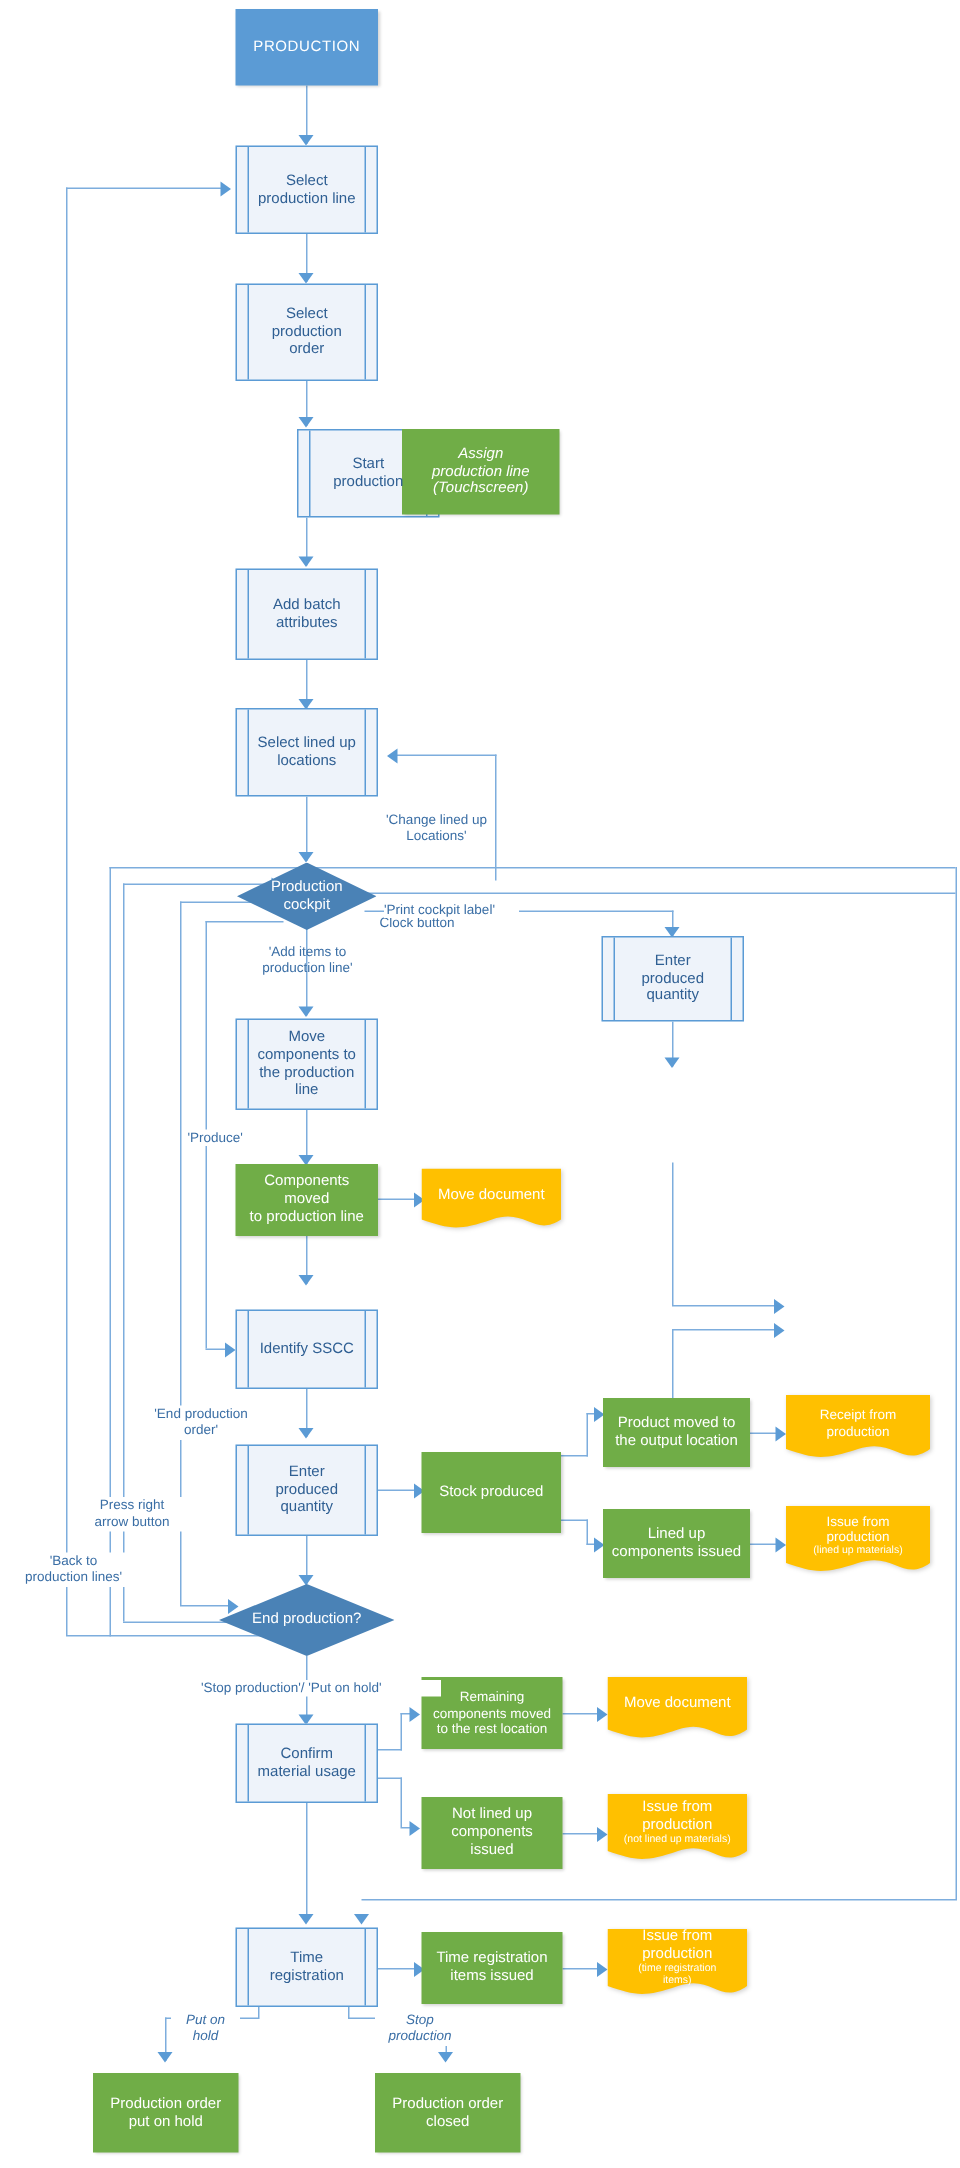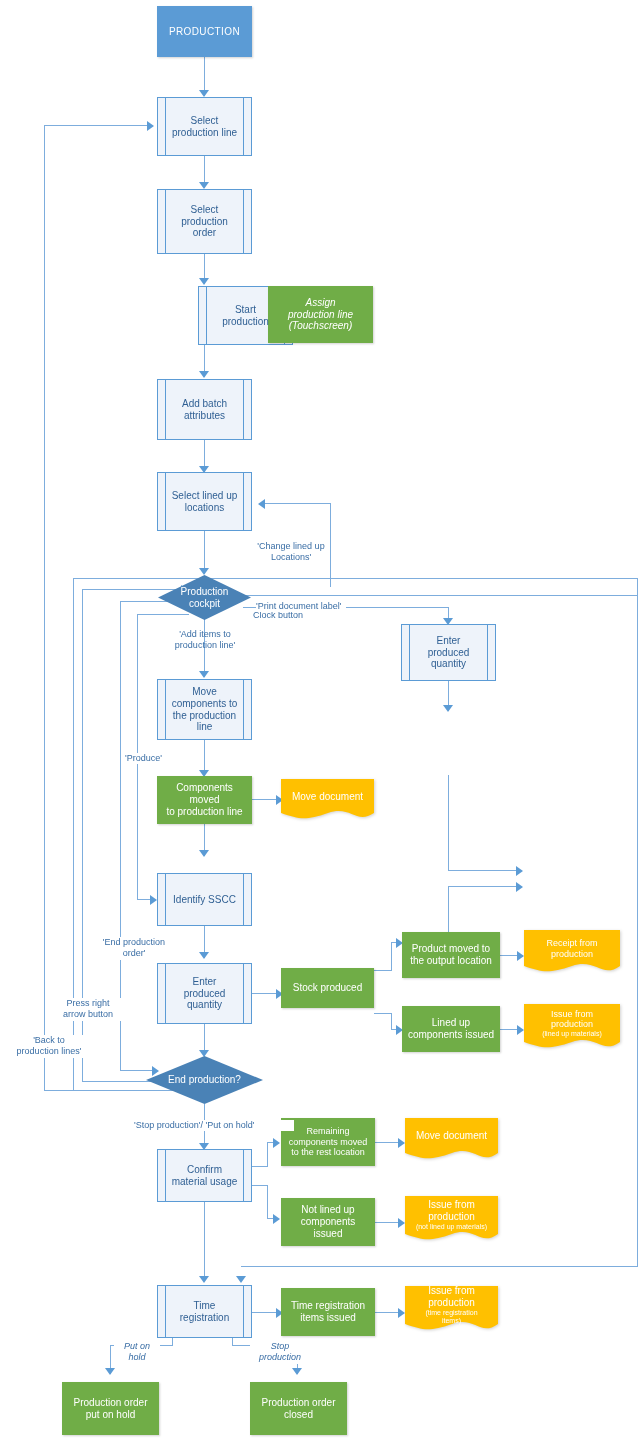--- a/index.html
+++ b/index.html
@@ -268,21 +268,21 @@
   <div class="node pp" style="left:157px;top:873px;width:95px;height:53px;">
     <span style="white-space:pre-line">Identify SSCC</span>
   </div>
 
   <div class="node pp" style="left:157px;top:963px;width:95px;height:61px;">
     <span style="white-space:pre-line">Enter
 produced
 quantity</span>
   </div>
 
-  <div class="node green" style="left:281px;top:968px;width:93px;height:40px;">
+  <div class="node green" style="left:281px;top:968px;width:93px;height:54px;">
     <span>Stock produced</span>
   </div>
 
   <div class="node pp" style="left:401px;top:624px;width:95px;height:57px;">
     <span style="white-space:pre-line">Enter
 produced
 quantity</span>
   </div>
 
 
@@ -384,21 +384,21 @@
   <div class="node green" style="left:250px;top:1382px;width:97px;height:53px;">
     <span style="white-space:pre-line">Production order
 closed</span>
   </div>
 
   <div class="lbl nb" style="left:236px;top:541px;width:110px;">'Change lined up
 Locations'</div>
 
   <div class="lbl" style="left:253px;top:589px;width:62px;text-align:left;margin-top:21px;">Clock button</div>
 
-  <div class="lbl" style="left:256px;top:601px;width:90px;text-align:left;">'Print document label'</div>
+  <div class="lbl" style="left:256px;top:601px;width:90px;text-align:left;">'Print cockpit label'</div>
 
   <div class="lbl nb" style="left:150px;top:629px;width:110px;">'Add items to
 production line'</div>
 
   <div class="lbl" style="left:125px;top:753px;width:45px;text-align:left;">'Produce'</div>
 
   <div class="lbl" style="left:85px;top:937px;width:98px;">'End production
 order'</div>
 
   <div class="lbl" style="left:52px;top:998px;width:72px;">Press right

